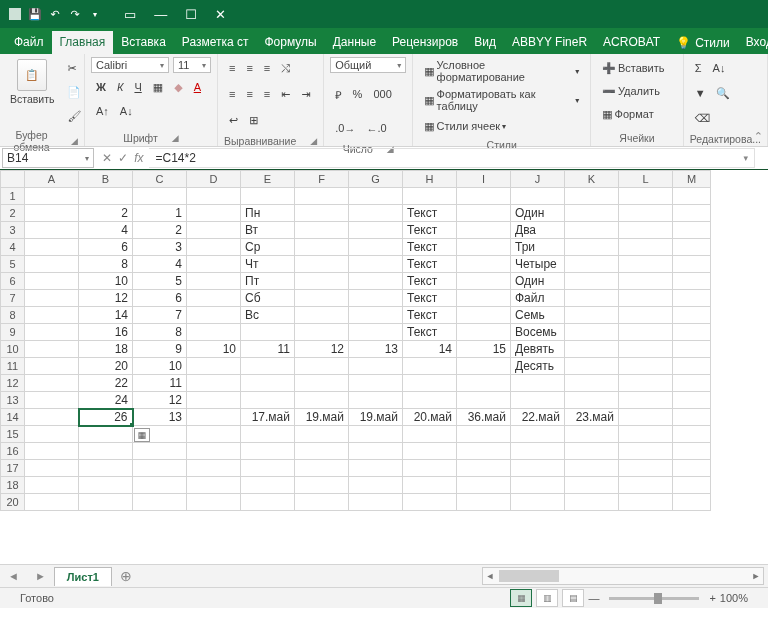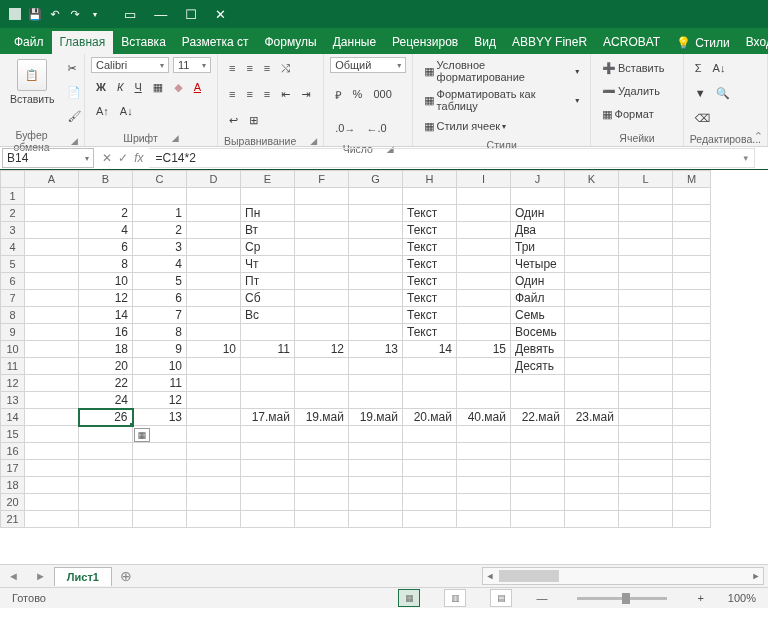--- a/index.html
+++ b/index.html
@@ -42,21 +42,21 @@
 .fillhandle{position:absolute;right:-4px;bottom:-4px;width:6px;height:6px;background:#1f7246}
 .smarttag{position:absolute;width:14px;height:12px;border:1px solid #999;background:#fff;font-size:9px;display:flex;align-items:center;justify-content:center;color:#555}
 .sheet-wrap{height:394px;overflow:hidden;border-bottom:1px solid #d4d4d4;position:relative}
 .tabs{height:22px;display:flex;align-items:center;background:#f3f3f3;border-bottom:1px solid #d4d4d4;font-size:11px;position:relative}
 .tabs .nav{padding:0 8px;color:#888}
 .tabs .stab{padding:3px 12px;border:1px solid #bbb;border-bottom:none;background:#fff;color:#1f7246;font-weight:600}
 .tabs .add{margin-left:8px;color:#888;font-size:14px}
 .hscroll{position:absolute;right:4px;bottom:2px;height:16px;width:280px;border:1px solid #ccc;background:#f8f8f8;display:flex;align-items:center}
 .hscroll .tr{width:14px;text-align:center;color:#777;font-size:9px}
 .hscroll .thumb{width:60px;height:12px;background:#cfcfcf;margin-left:2px}
-.status{height:20px;background:#f3f3f3;display:flex;align-items:center;font-size:11px;color:#555;padding:0 12px;gap:24px}
+.status{height:20px;background:#f3f3f3;display:flex;align-items:center;font-size:11px;color:#555;padding:0 20px;gap:4px}
 .status .sp{flex:1}
 .viewbtn{width:20px;height:16px;border:1px solid #ccc;background:#fff;display:flex;align-items:center;justify-content:center;font-size:9px;color:#777}
 .viewbtn.active{background:#d8eadf;border-color:#1f7246}
 .slider{width:90px;height:3px;background:#bbb;position:relative;margin:0 6px}
 .slider .knob{position:absolute;left:45px;top:-4px;width:8px;height:11px;background:#999}
 svg{display:block}
 .collapse{position:absolute;right:4px;bottom:3px;font-size:11px;color:#888}
 </style>
 </head>
 <body>
@@ -517,21 +517,21 @@
         <tr>
           <th class="rowh">14</th>
           <td class=""></td>
           <td class=" sel">26<div class="fillhandle"></div></td>
           <td class="">13</td>
           <td class=""></td>
           <td class="">17.май</td>
           <td class="">19.май</td>
           <td class="">19.май</td>
           <td class="">20.май</td>
-          <td class="">40.май</td>
+          <td class="">36.май</td>
           <td class="">22.май</td>
           <td class="">23.май</td>
           <td class=""></td>
           <td class=""></td>
         </tr>
         <tr>
           <th class="rowh">15</th>
           <td class=""></td>
           <td class=""></td>
           <td class=""></td>
@@ -589,36 +589,20 @@
           <td class=""></td>
           <td class=""></td>
           <td class=""></td>
           <td class=""></td>
           <td class=""></td>
           <td class=""></td>
           <td class=""></td>
         </tr>
         <tr>
           <th class="rowh">20</th>
-          <td class=""></td>
-          <td class=""></td>
-          <td class=""></td>
-          <td class=""></td>
-          <td class=""></td>
-          <td class=""></td>
-          <td class=""></td>
-          <td class=""></td>
-          <td class=""></td>
-          <td class=""></td>
-          <td class=""></td>
-          <td class=""></td>
-          <td class=""></td>
-        </tr>
-        <tr>
-          <th class="rowh">21</th>
           <td class=""></td>
           <td class=""></td>
           <td class=""></td>
           <td class=""></td>
           <td class=""></td>
           <td class=""></td>
           <td class=""></td>
           <td class=""></td>
           <td class=""></td>
           <td class=""></td>

